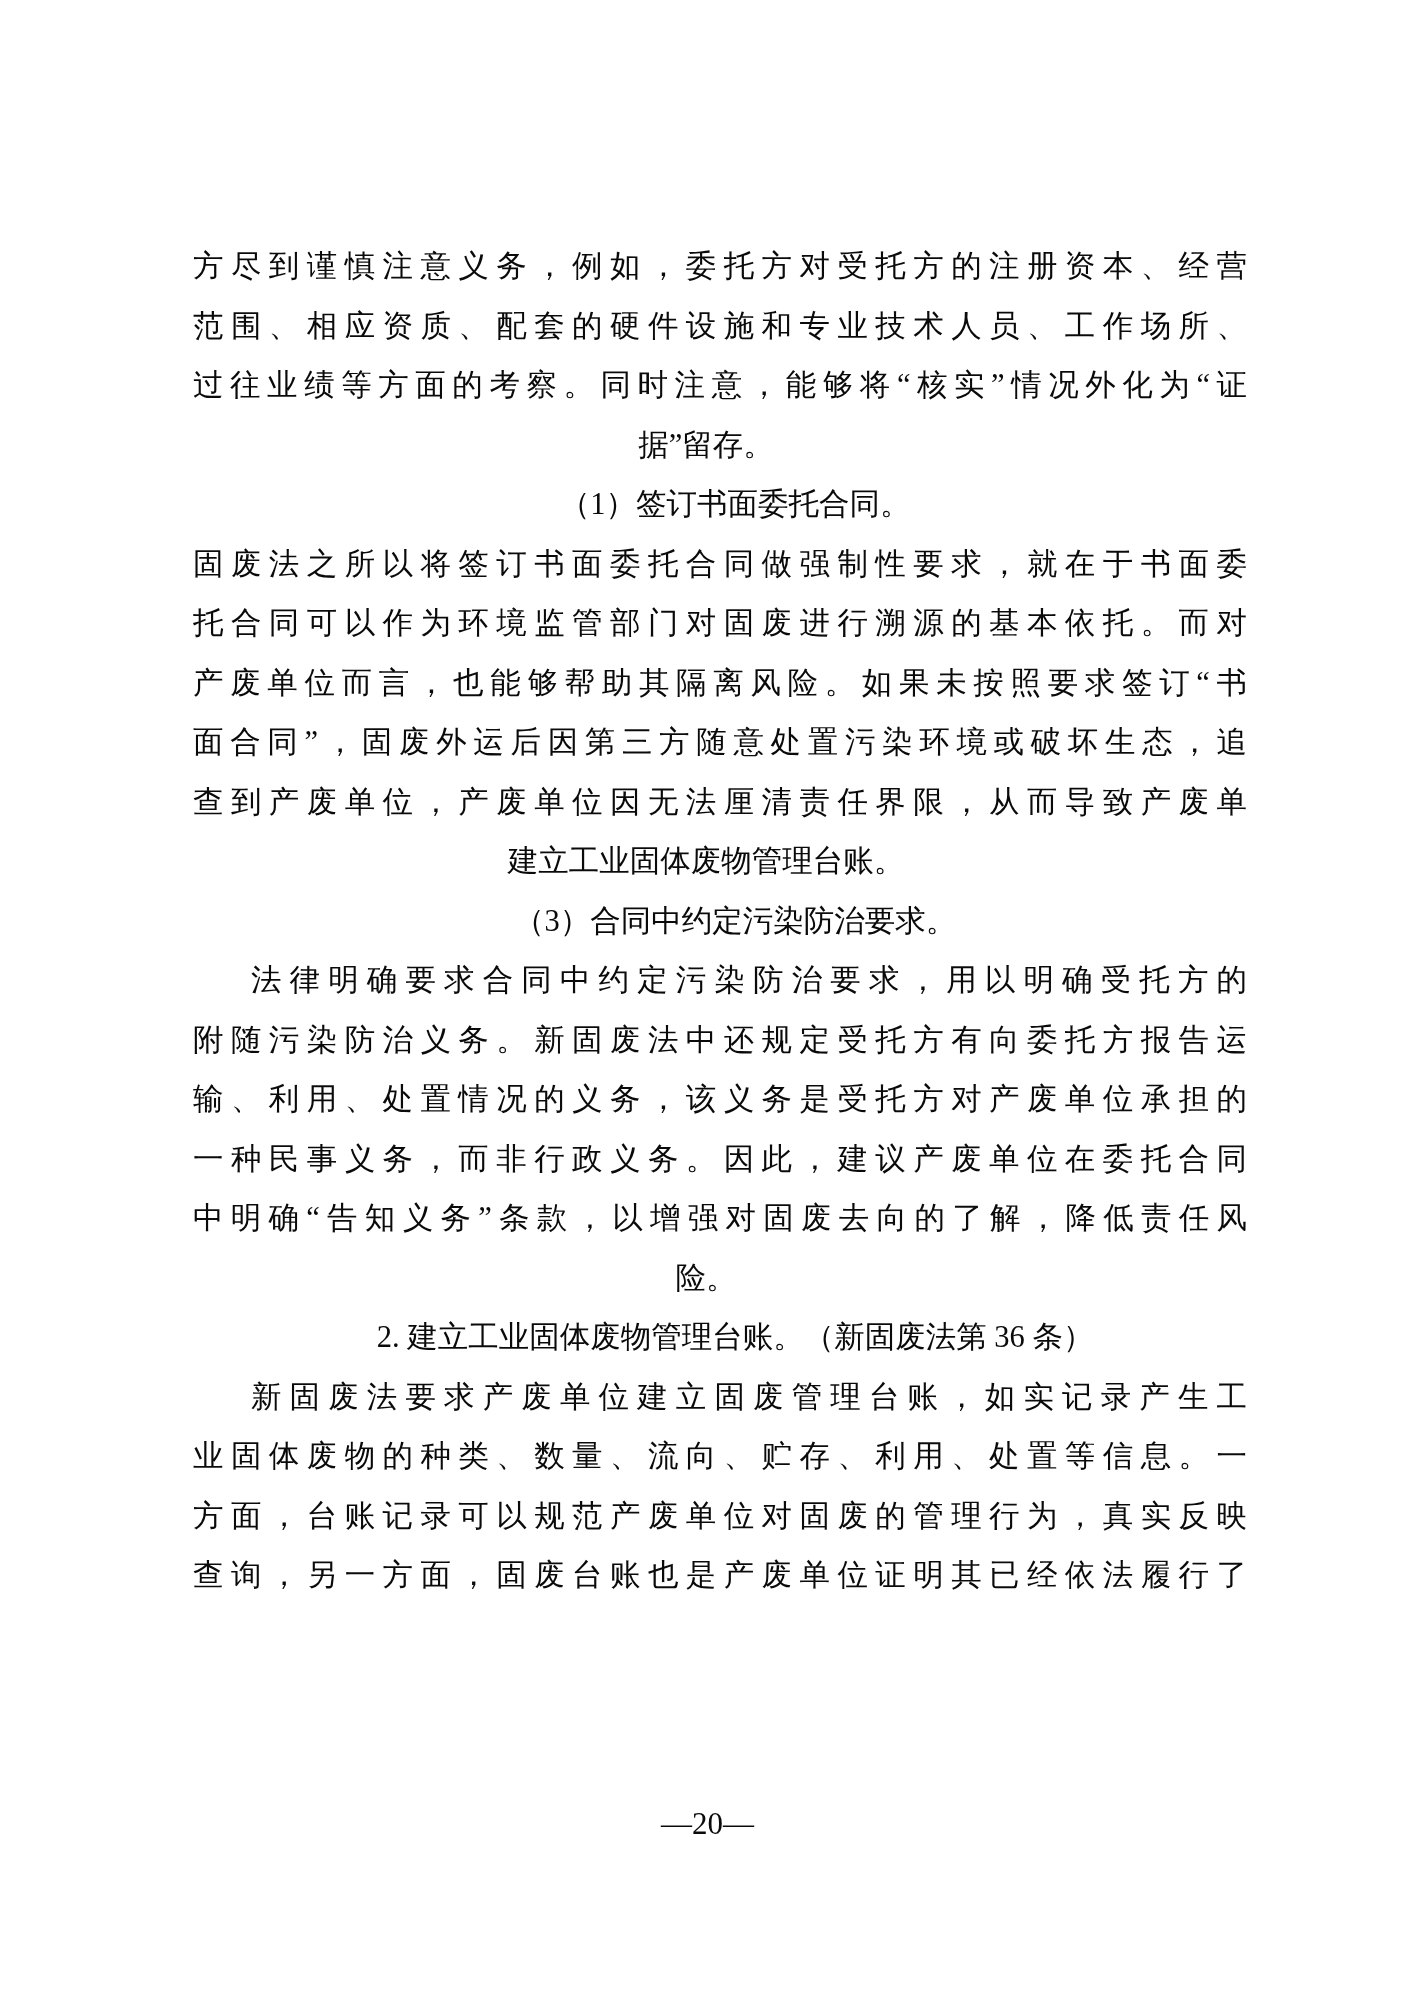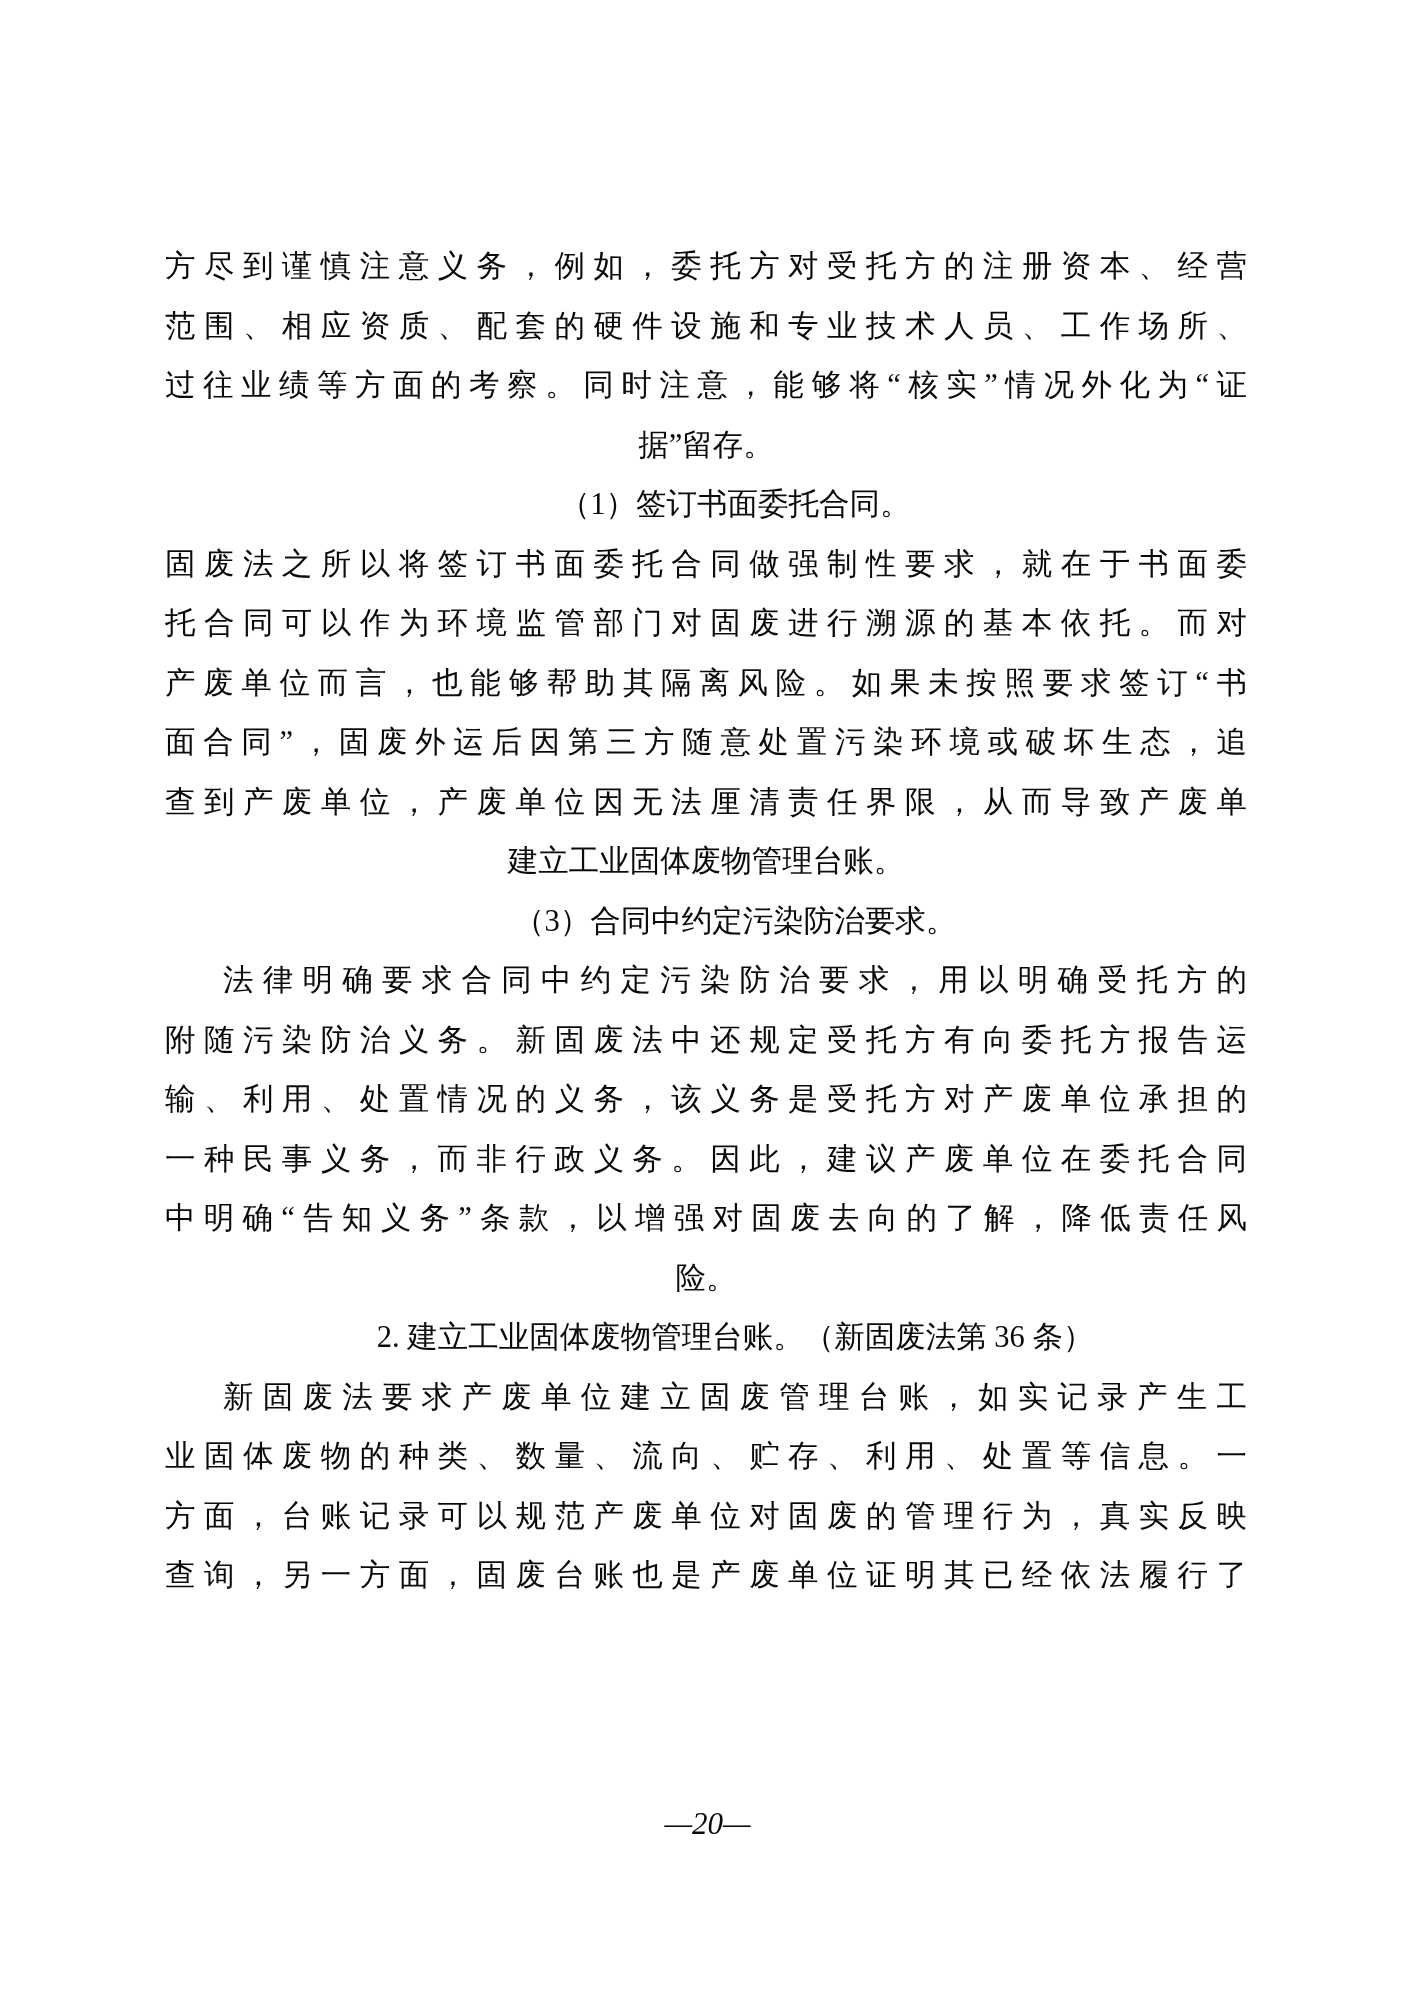--- a/index.html
+++ b/index.html
@@ -27,34 +27,34 @@
     line-height: 59.5px;
     height: 59.5px;
     text-align: center;
     white-space: normal;
     overflow: visible;
   }
   .text-line.justify {
     text-align: justify;
     text-align-last: justify;
     text-justify: inter-character;
+    margin-left: 28px;
   }
   .text-line.indent {
     padding-left: 58px;
   }
   .page-footer {
     position: absolute;
     top: 1800px;
     left: 0;
     width: 100%;
     text-align: center;
     font-size: 31px;
     line-height: 48px;
     color: #0a0a0a;
-    font-style: italic;
   }
 </style>
 </head>
 <body>
 
 <div class="page">
   <div class="text-block" id="text-block">
       <div class="text-line justify">方尽到谨慎注意义务，例如，委托方对受托方的注册资本、经营</div>
       <div class="text-line justify">范围、相应资质、配套的硬件设施和专业技术人员、工作场所、</div>
       <div class="text-line justify">过往业绩等方面的考察。同时注意，能够将“核实”情况外化为“证</div>

